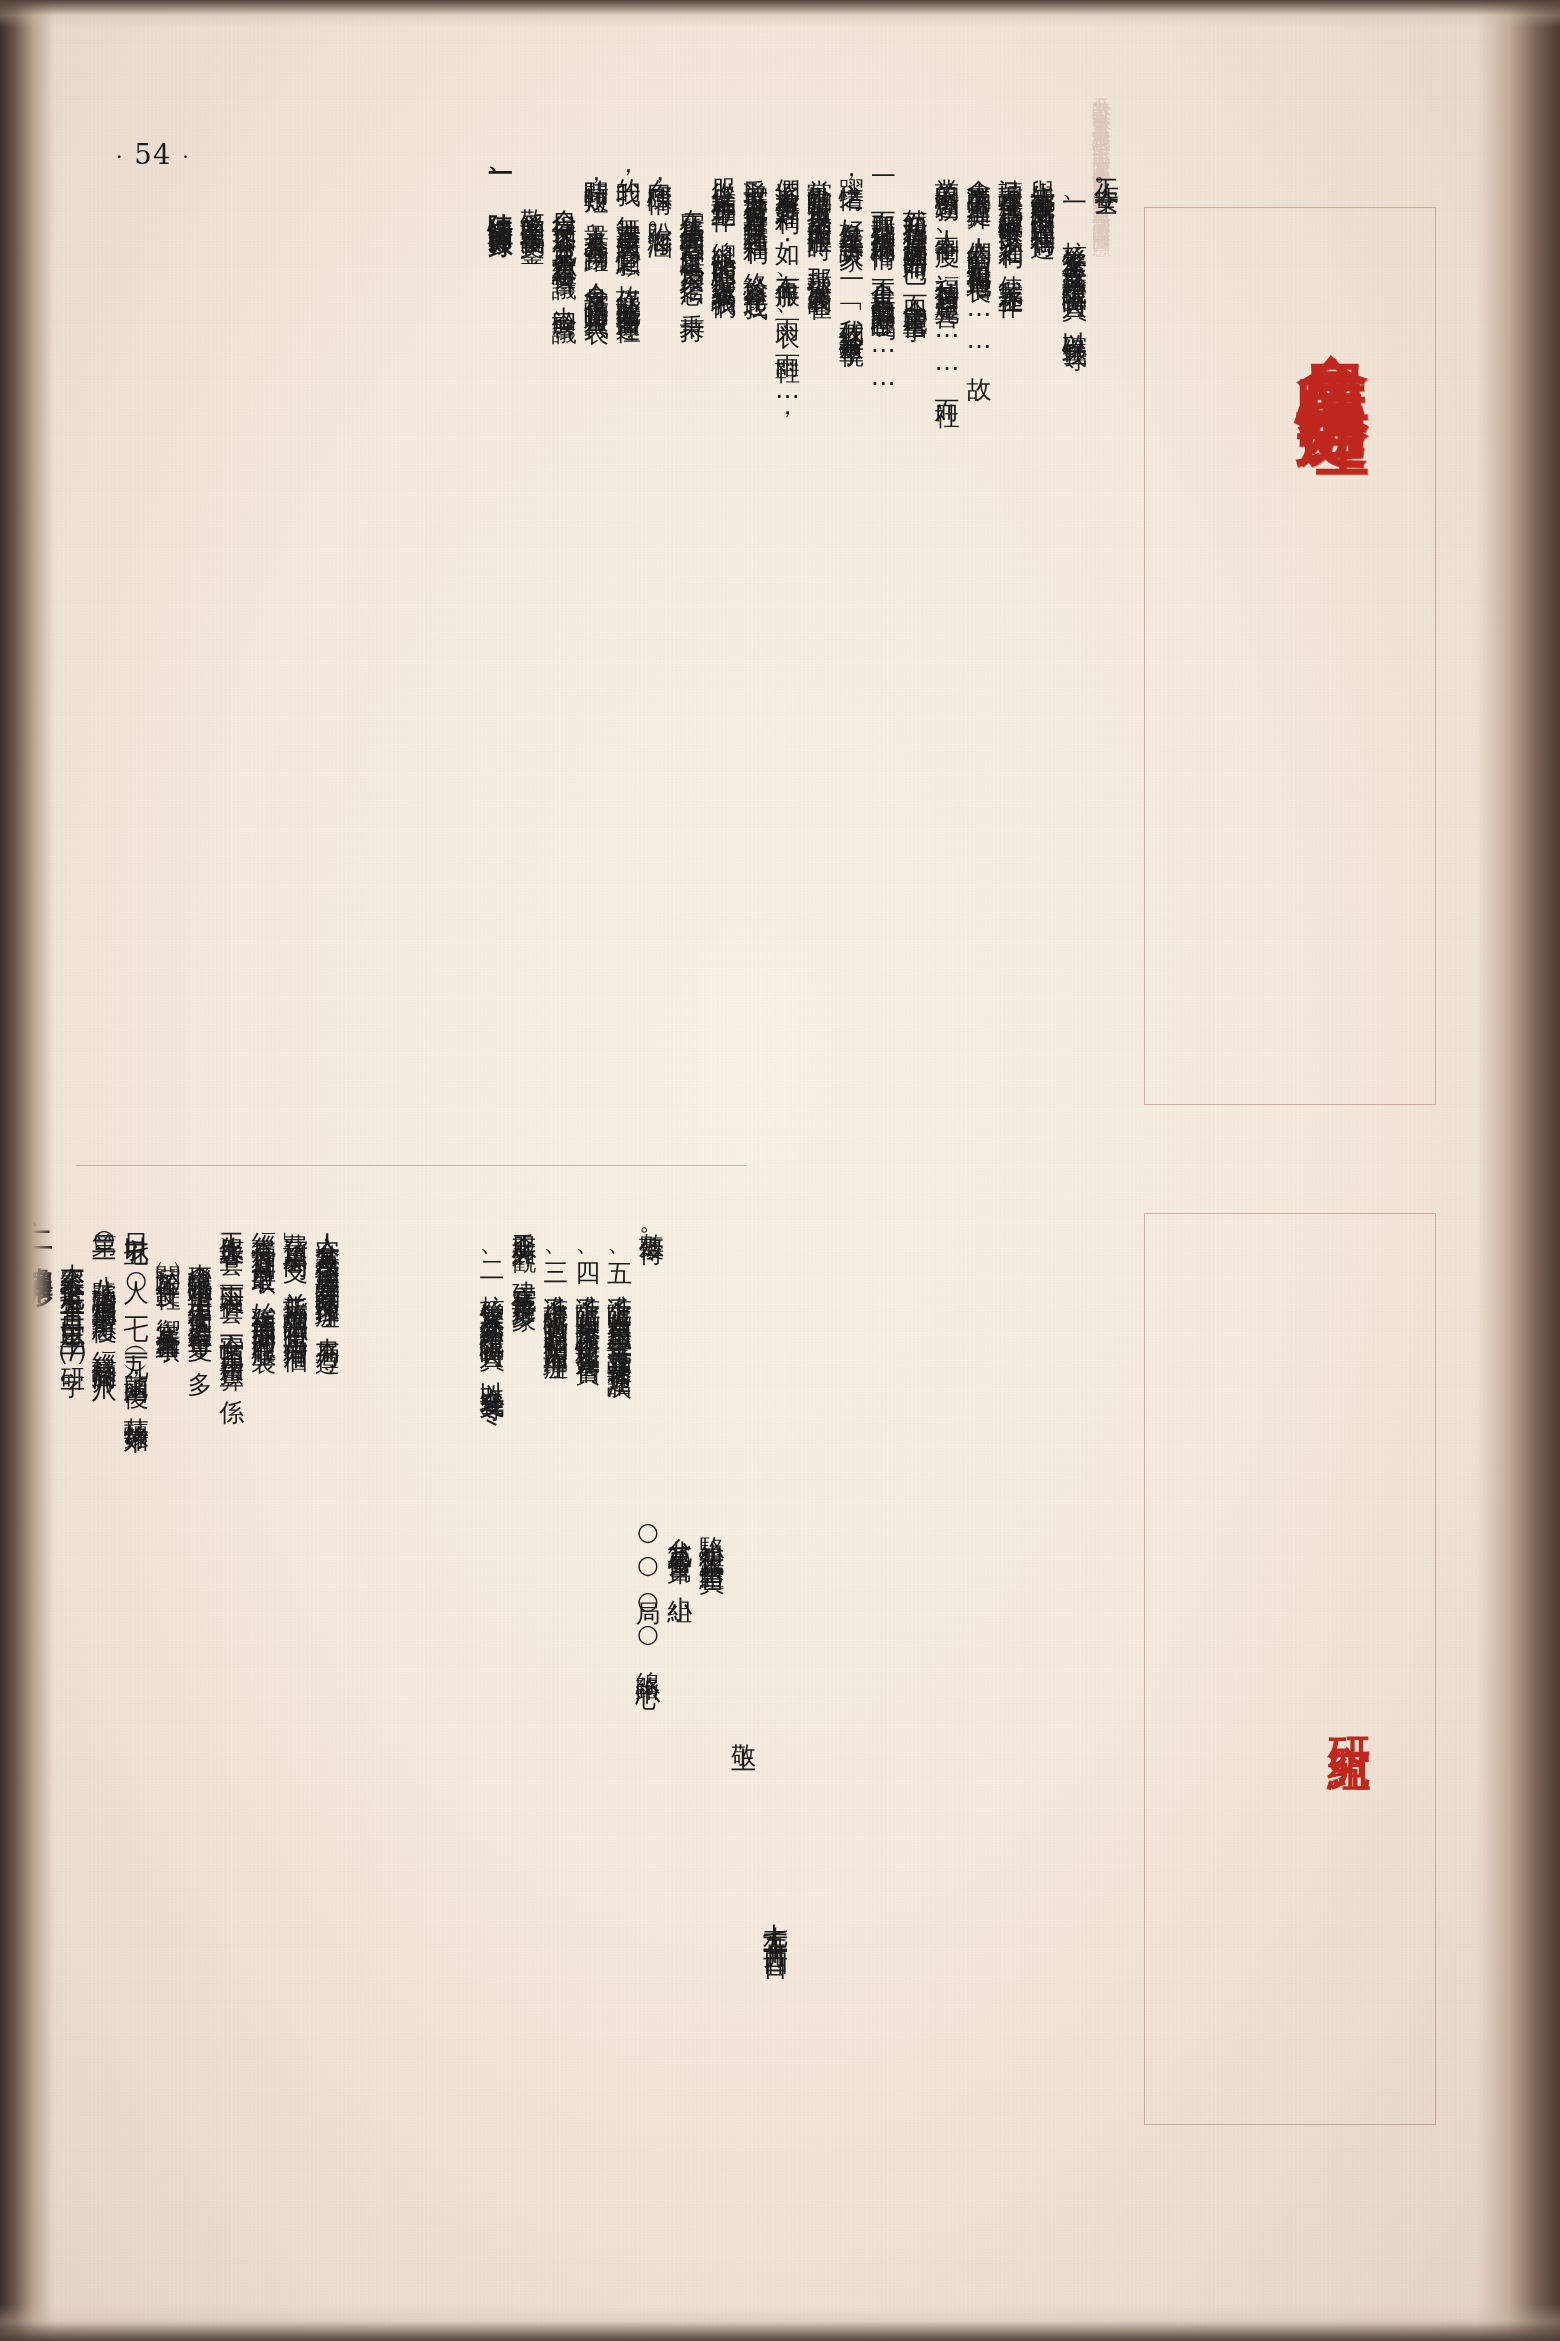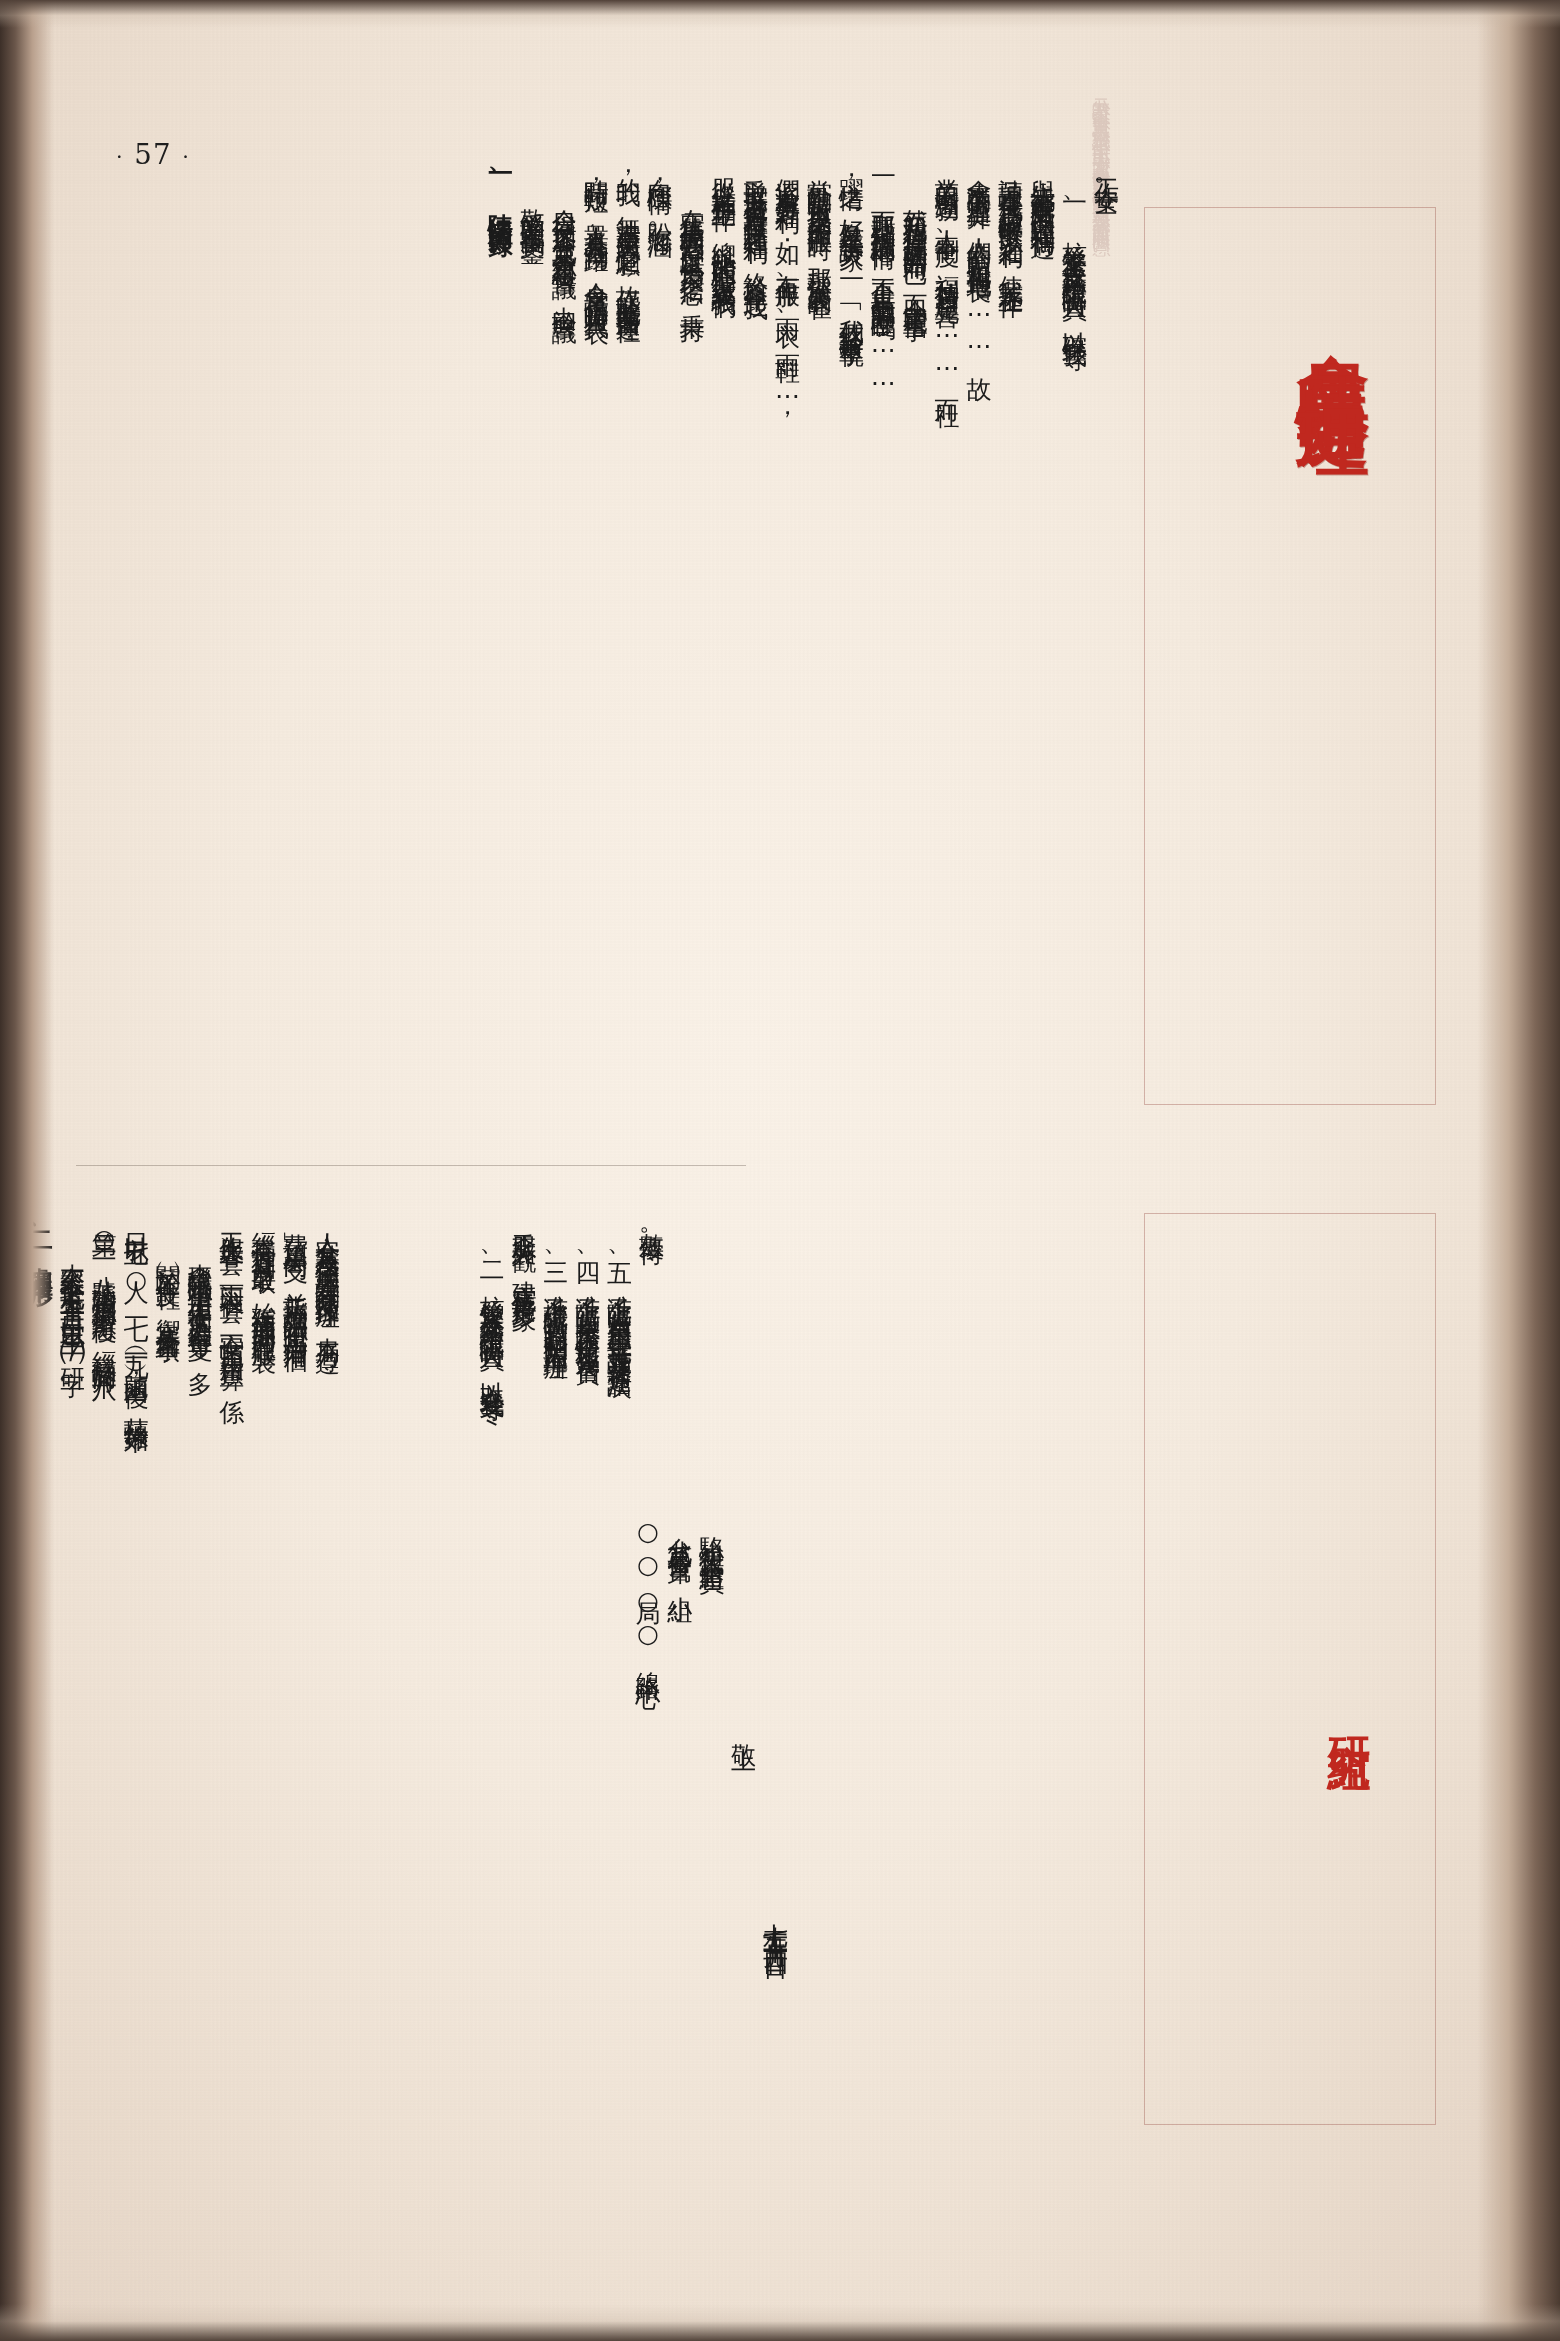--- a/index.html
+++ b/index.html
@@ -160,21 +160,21 @@
   <div class="showthrough">
     <div>元代電信工會會員代表大會紀錄小工借用工作安全個人裝備費用預算係經本局長達五個月之爭取始獲交通部原則同意</div>
   </div>
   <div class="showthrough-box" style="right:124px; top:207px; width:290px; height:896px;"></div>
   <div class="showthrough-box" style="right:124px; top:1213px; width:290px; height:910px;"></div>
 
   <div class="paper-grain"></div>
 
   <div class="page-number">
     <span class="dot">·</span>
-    <span>57</span>
+    <span>54</span>
     <span class="dot">·</span>
   </div>
 
   <div class="title-main">會員陳情處理</div>
 
   <div class="section-tag">研究組</div>
 
   <div class="divider"></div>
 
   <div class="col-wrap" style="top: 159px; right: 441px; height: 965px;">

